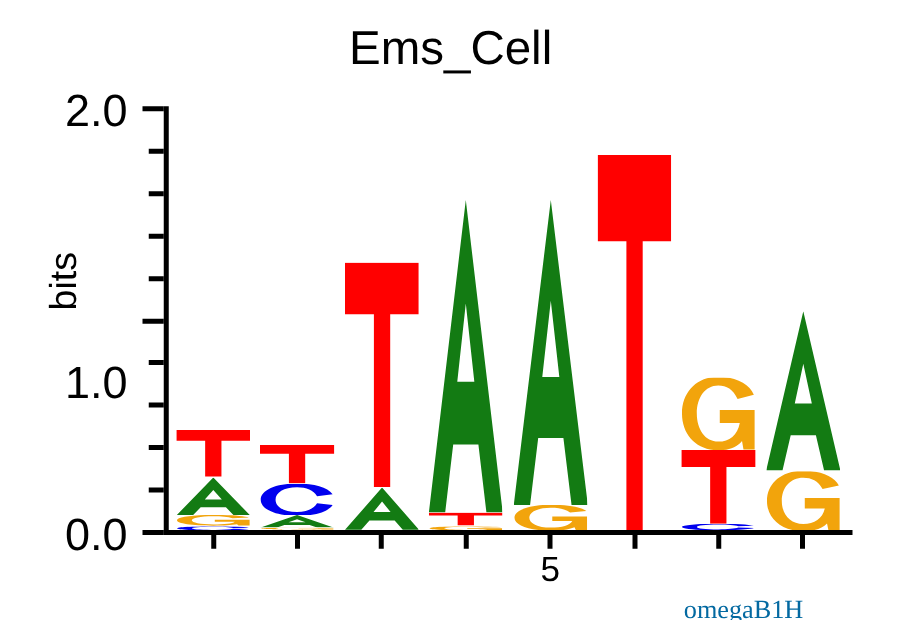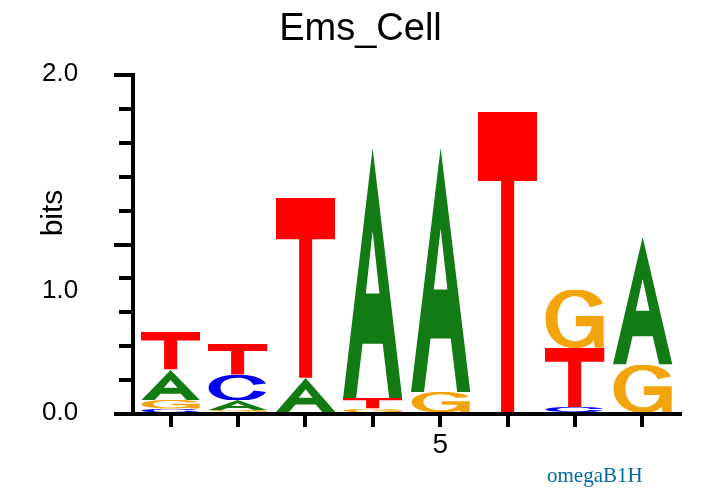--- a/index.html
+++ b/index.html
@@ -10,21 +10,21 @@
   body {
     width: 721px;
     height: 496px;
     position: relative;
     font-family: "Liberation Sans", sans-serif;
     overflow: hidden;
   }
 
   #logo-root {
     position: absolute;
-    left: 0; top: 0;
+    left: 0; top: 12px;
     width: 721px;
     height: 388px;
   }
 
   .title {
     position: absolute;
     left: 0;
     top: 6px;
     width: 721px;
     text-align: center;
@@ -44,22 +44,22 @@
     color: #000;
     transform: rotate(-90deg);
     transform-origin: center center;
     font-family: "Liberation Sans", sans-serif;
   }
 
   .ytick-label {
     position: absolute;
     right: 0;
     width: 70px;
-    text-align: left;
-    font-size: 26px;
+    text-align: center;
+    font-size: 36px;
     color: #000;
     line-height: 1;
     font-family: "Liberation Sans", sans-serif;
   }
 
   .axis-line-v {
     position: absolute;
     background: #000;
     width: 4px;
   }

